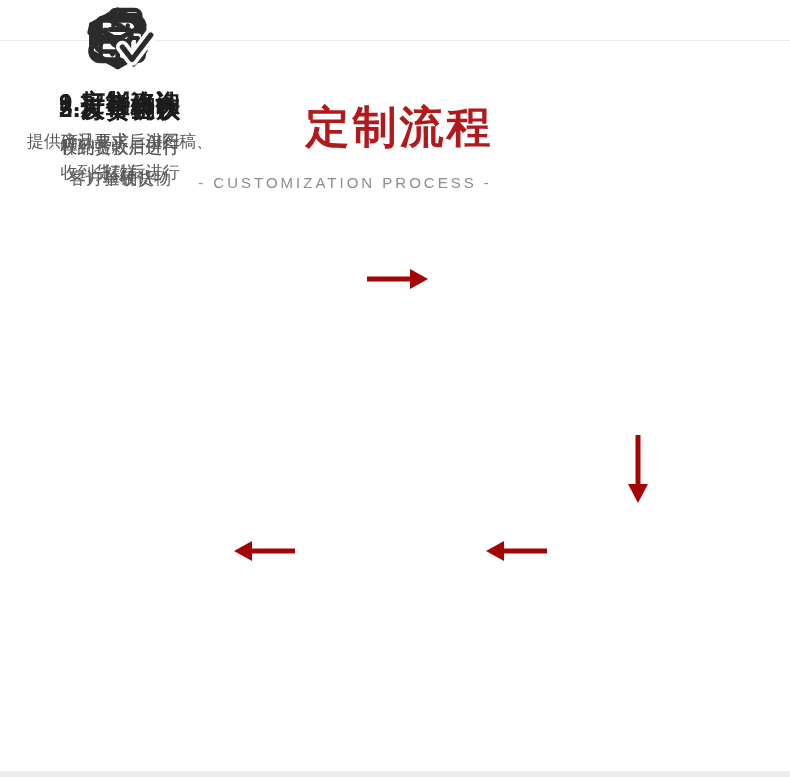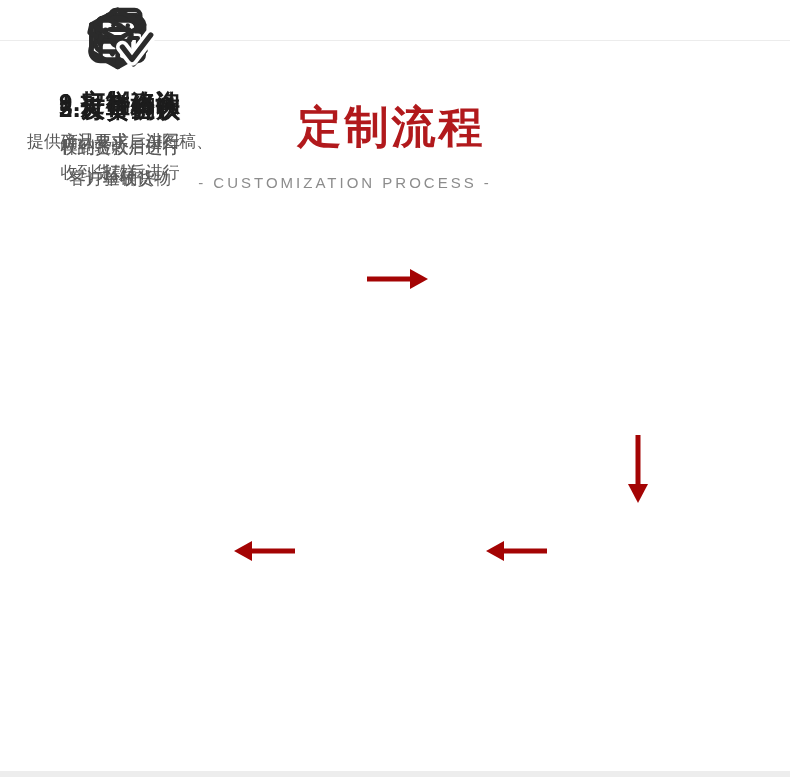--- a/index.html
+++ b/index.html
@@ -13,21 +13,21 @@
   svg{overflow:visible;display:block;}
   .top-divider{
     position:absolute;left:0;top:40px;width:790px;height:1px;
     background:#ececec;
   }
   .bottom-strip{
     position:absolute;left:0;bottom:0;width:790px;height:6px;
     background:#ededed;
   }
   .title{
-    position:absolute;left:4px;top:98px;width:775px;margin:0;
+    position:absolute;left:12px;top:98px;width:775px;margin:0;
     text-align:center;
     font-size:44px;font-weight:700;letter-spacing:3px;
     color:#b1191c;
   }
   .subtitle{
     position:absolute;left:0;top:174px;width:690px;
     text-align:center;
     font-size:15px;letter-spacing:3px;
     color:#8c8c8c;
   }

